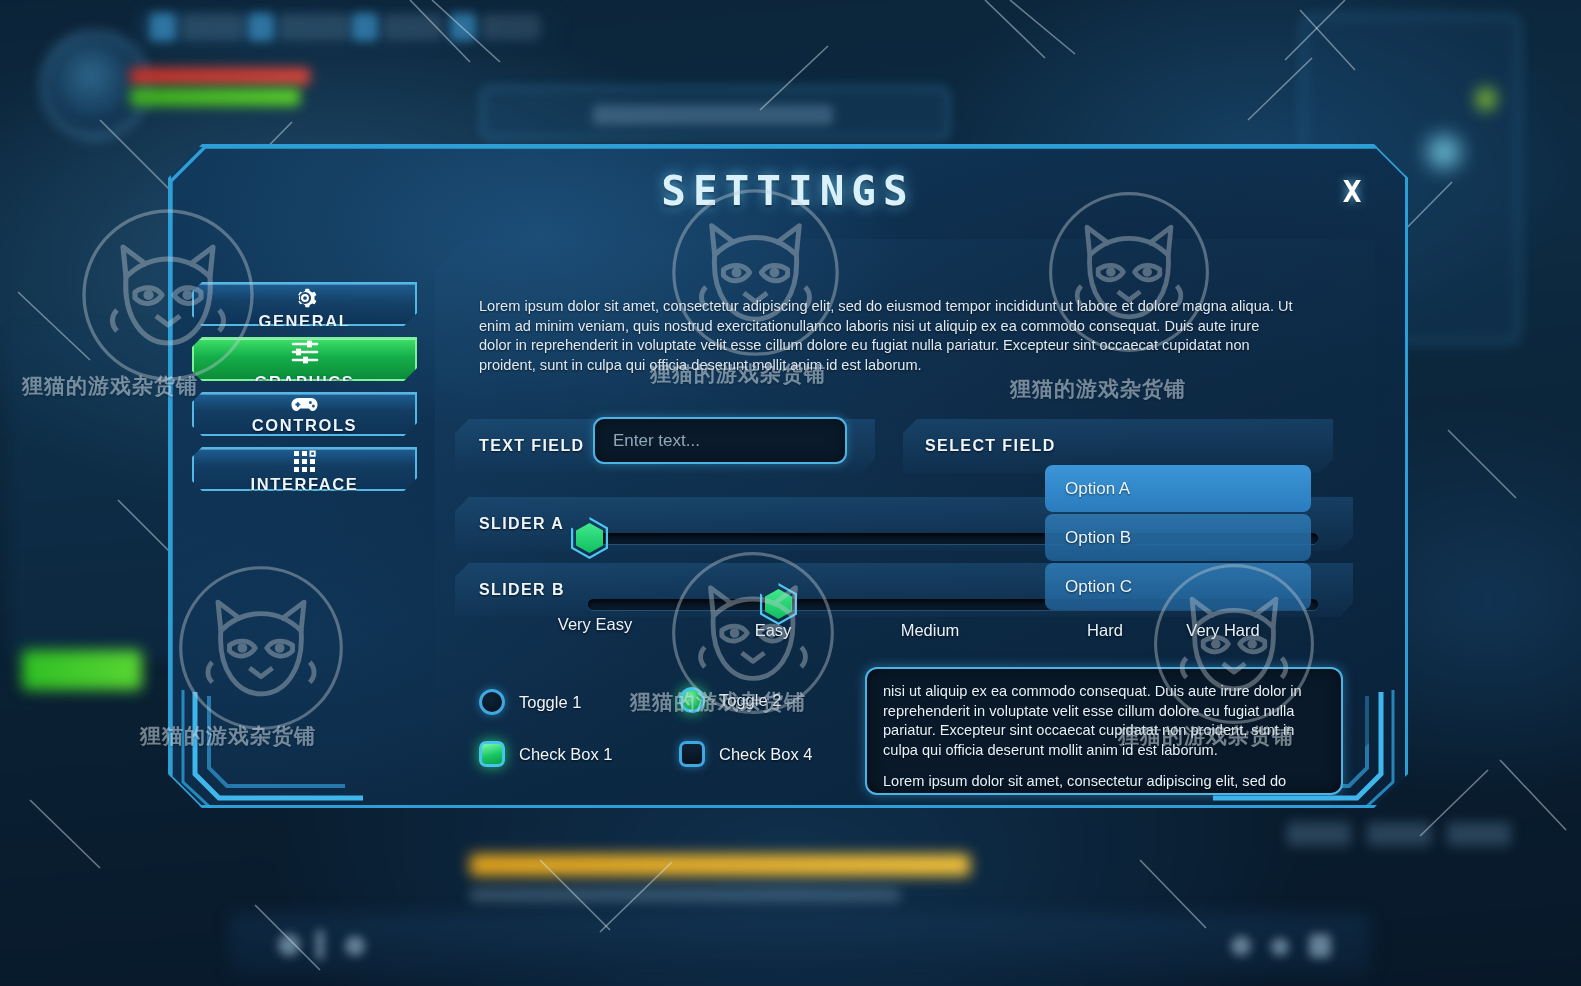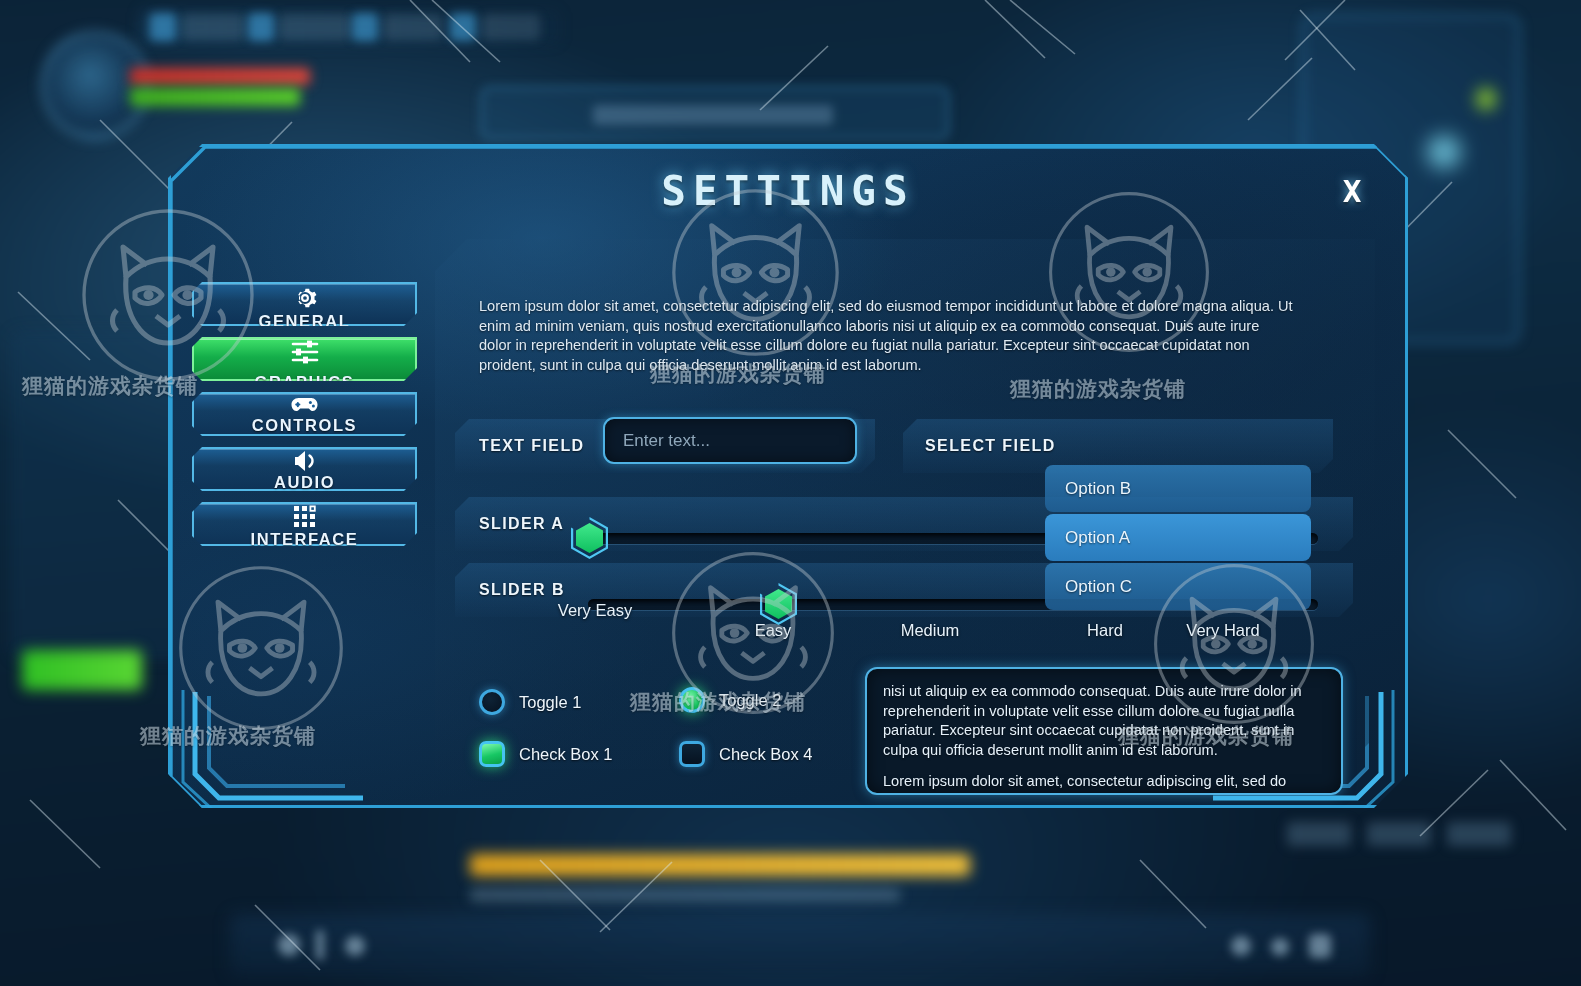--- a/index.html
+++ b/index.html
@@ -149,21 +149,20 @@
     background:linear-gradient(180deg, rgba(38,96,145,.40), rgba(18,54,88,.30));
     clip-path:polygon(14px 0,100% 0,100% calc(100% - 14px), calc(100% - 14px) 100%, 0 100%, 0 14px); }
 
   .fld-lb{ position:absolute; font-size:16px; font-weight:bold; letter-spacing:1.4px;
     color:#eef6fc; text-shadow:0 1px 2px rgba(0,0,0,.7); }
 
   .inputbox{
     position:absolute; background:#0a1a2b; border:2px solid #4fb2e4; border-radius:11px;
     display:flex; align-items:flex-start;
     box-shadow:0 0 10px rgba(60,170,225,.45), inset 0 0 14px rgba(0,0,0,.5);
-    margin-left:10px;
   }
   .inputbox input{
     background:transparent; border:none; outline:none; width:100%; height:100%;
     padding:0 18px; font-size:17px; color:#dff0fb; font-family:"Liberation Sans", sans-serif;
   }
   .inputbox input::placeholder{ color:#8fa7ba; }
   .selval{ padding-left:18px; font-size:17px; color:#eaf4fc; flex:1;
     text-shadow:0 1px 2px rgba(0,0,0,.6); }
   .caret{ margin-right:16px; width:0;height:0;border-left:15px solid transparent;
     border-right:15px solid transparent;border-top:17px solid #fff;
@@ -362,29 +361,20 @@
           <rect x="5.2" y="9.6" width="5.2" height="2" rx="1" fill="#1a5d96"></rect>
           <rect x="6.8" y="8" width="2" height="5.2" rx="1" fill="#1a5d96"></rect>
           <circle cx="20.4" cy="8.6" r="1.5" fill="#1a5d96"></circle>
           <circle cx="23.4" cy="12" r="1.5" fill="#1a5d96"></circle>
         </svg>
       </span>
       <span class="nav-lb">CONTROLS</span>
     </div>
 
 
-    <div class="nav">
-      <span class="nav-ic">
-        <svg width="26" height="24" viewBox="0 0 26 24" fill="#fff">
-          <path d="M13 2 L6 8 H3 v8 h3 l7 6 Z"></path>
-          <path d="M17.5 6.5c1.9 1.4 3 3.3 3 5.5s-1.1 4.1-3 5.5" fill="none" stroke="#fff" stroke-width="2.4" stroke-linecap="round"></path>
-        </svg>
-      </span>
-      <span class="nav-lb">AUDIO</span>
-    </div>
 
     <div class="nav">
       <span class="nav-ic">
         <svg width="26" height="26" viewBox="0 0 26 26" fill="#fff">
           <rect x="2" y="2" width="5" height="5"></rect>
             <rect x="10" y="2" width="5" height="5"></rect>
           <rect x="18.4" y="2.4" width="4.4" height="4.4" fill="none" stroke="#fff" stroke-width="1.8"></rect>
           <rect x="2" y="10" width="5" height="5"></rect>
             <rect x="10" y="10" width="5" height="5"></rect>
             <rect x="18" y="10" width="5" height="5"></rect>
@@ -406,38 +396,38 @@
     <div class="band" style="left:20px; top:180px; width:420px;"></div>
     <div class="fld-lb" style="left:44px; top:198px">TEXT FIELD</div>
     <div class="inputbox" style="left:158px; top:178px; width:254px; height:47px">
       <input type="text" placeholder="Enter text..." style="">
     </div>
 
     <div class="band" style="left:468px; top:180px; width:430px;"></div>
     <div class="fld-lb" style="left:490px; top:198px">SELECT FIELD</div>
 
     <div id="ddl" style="left:610px; top:226px; width:266px">
+      <div class="ddi sel">Option A</div>
       <div class="ddi">Option B</div>
-      <div class="ddi sel">Option A</div>
       <div class="ddi">Option C</div>
     </div>
 
     <div class="band" style="left:20px; top:258px; width:898px;"></div>
     <div class="fld-lb" style="left:44px; top:276px">SLIDER A</div>
     <div class="sl-track" style="left:153px; top:294px; width:730px"></div>
     <div class="sl-ring" style="left:136px; top:278px"></div>
     <div class="sl-hnd" style="left:141px; top:284px"></div>
 
     <div class="band" style="left:20px; top:324px; width:898px;"></div>
     <div class="fld-lb" style="left:44px; top:342px">SLIDER B</div>
     <div class="sl-track" style="left:153px; top:360px; width:730px"></div>
     <div class="sl-ring" style="left:325px; top:344px"></div>
     <div class="sl-hnd" style="left:330px; top:350px"></div>
 
-    <div class="diff-lb" style="left:80px;  top:362px; width:160px">Very Easy</div>
+    <div class="diff-lb" style="left:80px;  top:376px; width:160px">Very Easy</div>
     <div class="diff-lb" style="left:258px; top:382px; width:160px">Easy</div>
     <div class="diff-lb" style="left:415px; top:382px; width:160px">Medium</div>
     <div class="diff-lb" style="left:590px; top:382px; width:160px">Hard</div>
     <div class="diff-lb" style="left:708px; top:382px; width:160px">Very Hard</div>
 
     <div class="ctl" style="left:44px;  top:450px">
       <span class="tgl"></span>
       <span class="ctl-lb">Toggle 1</span>
     </div>
     <div class="ctl" style="left:244px; top:448px">

